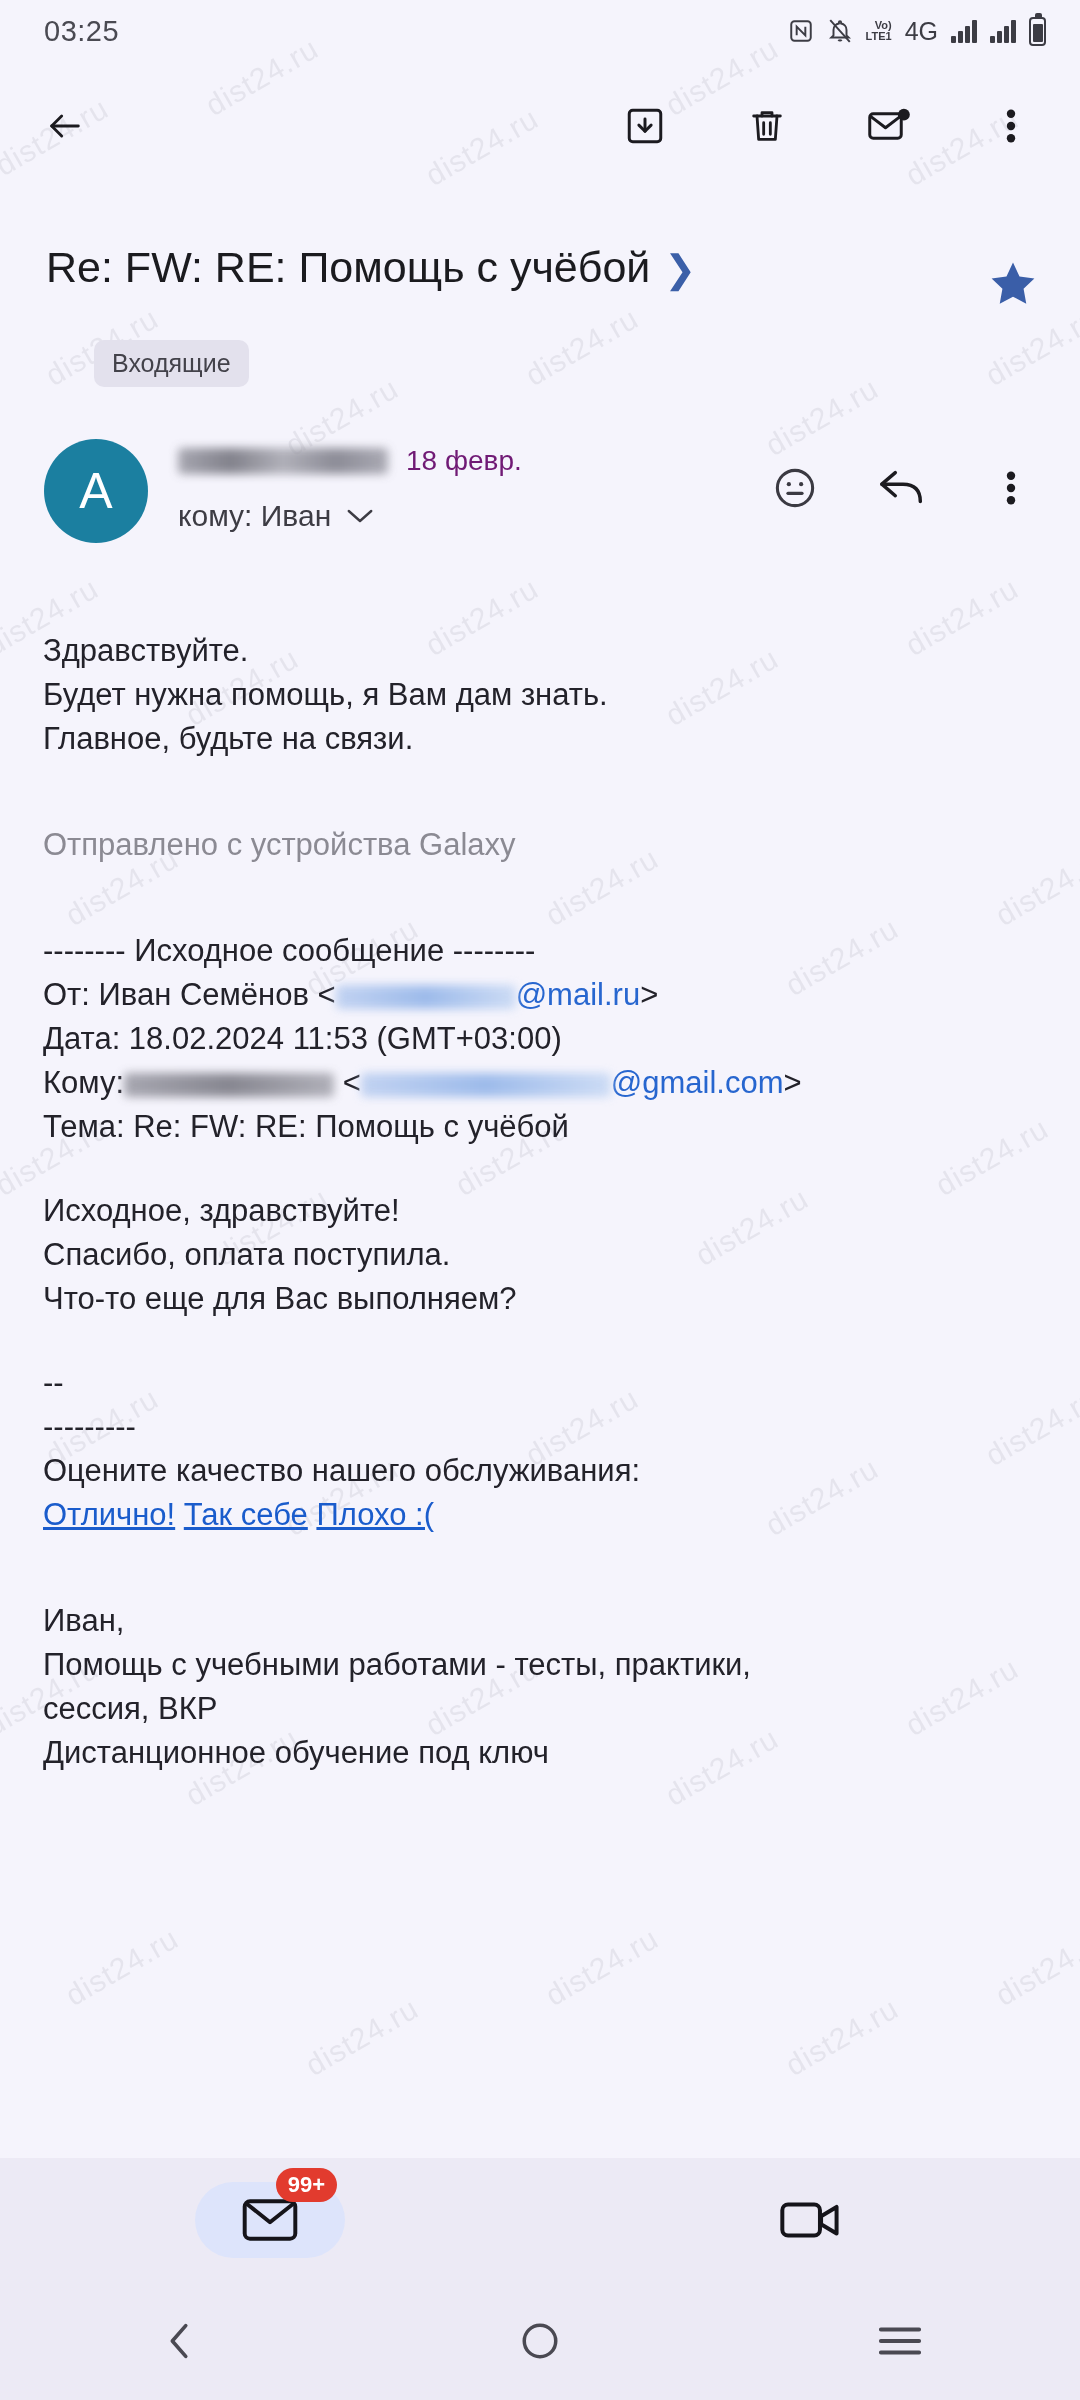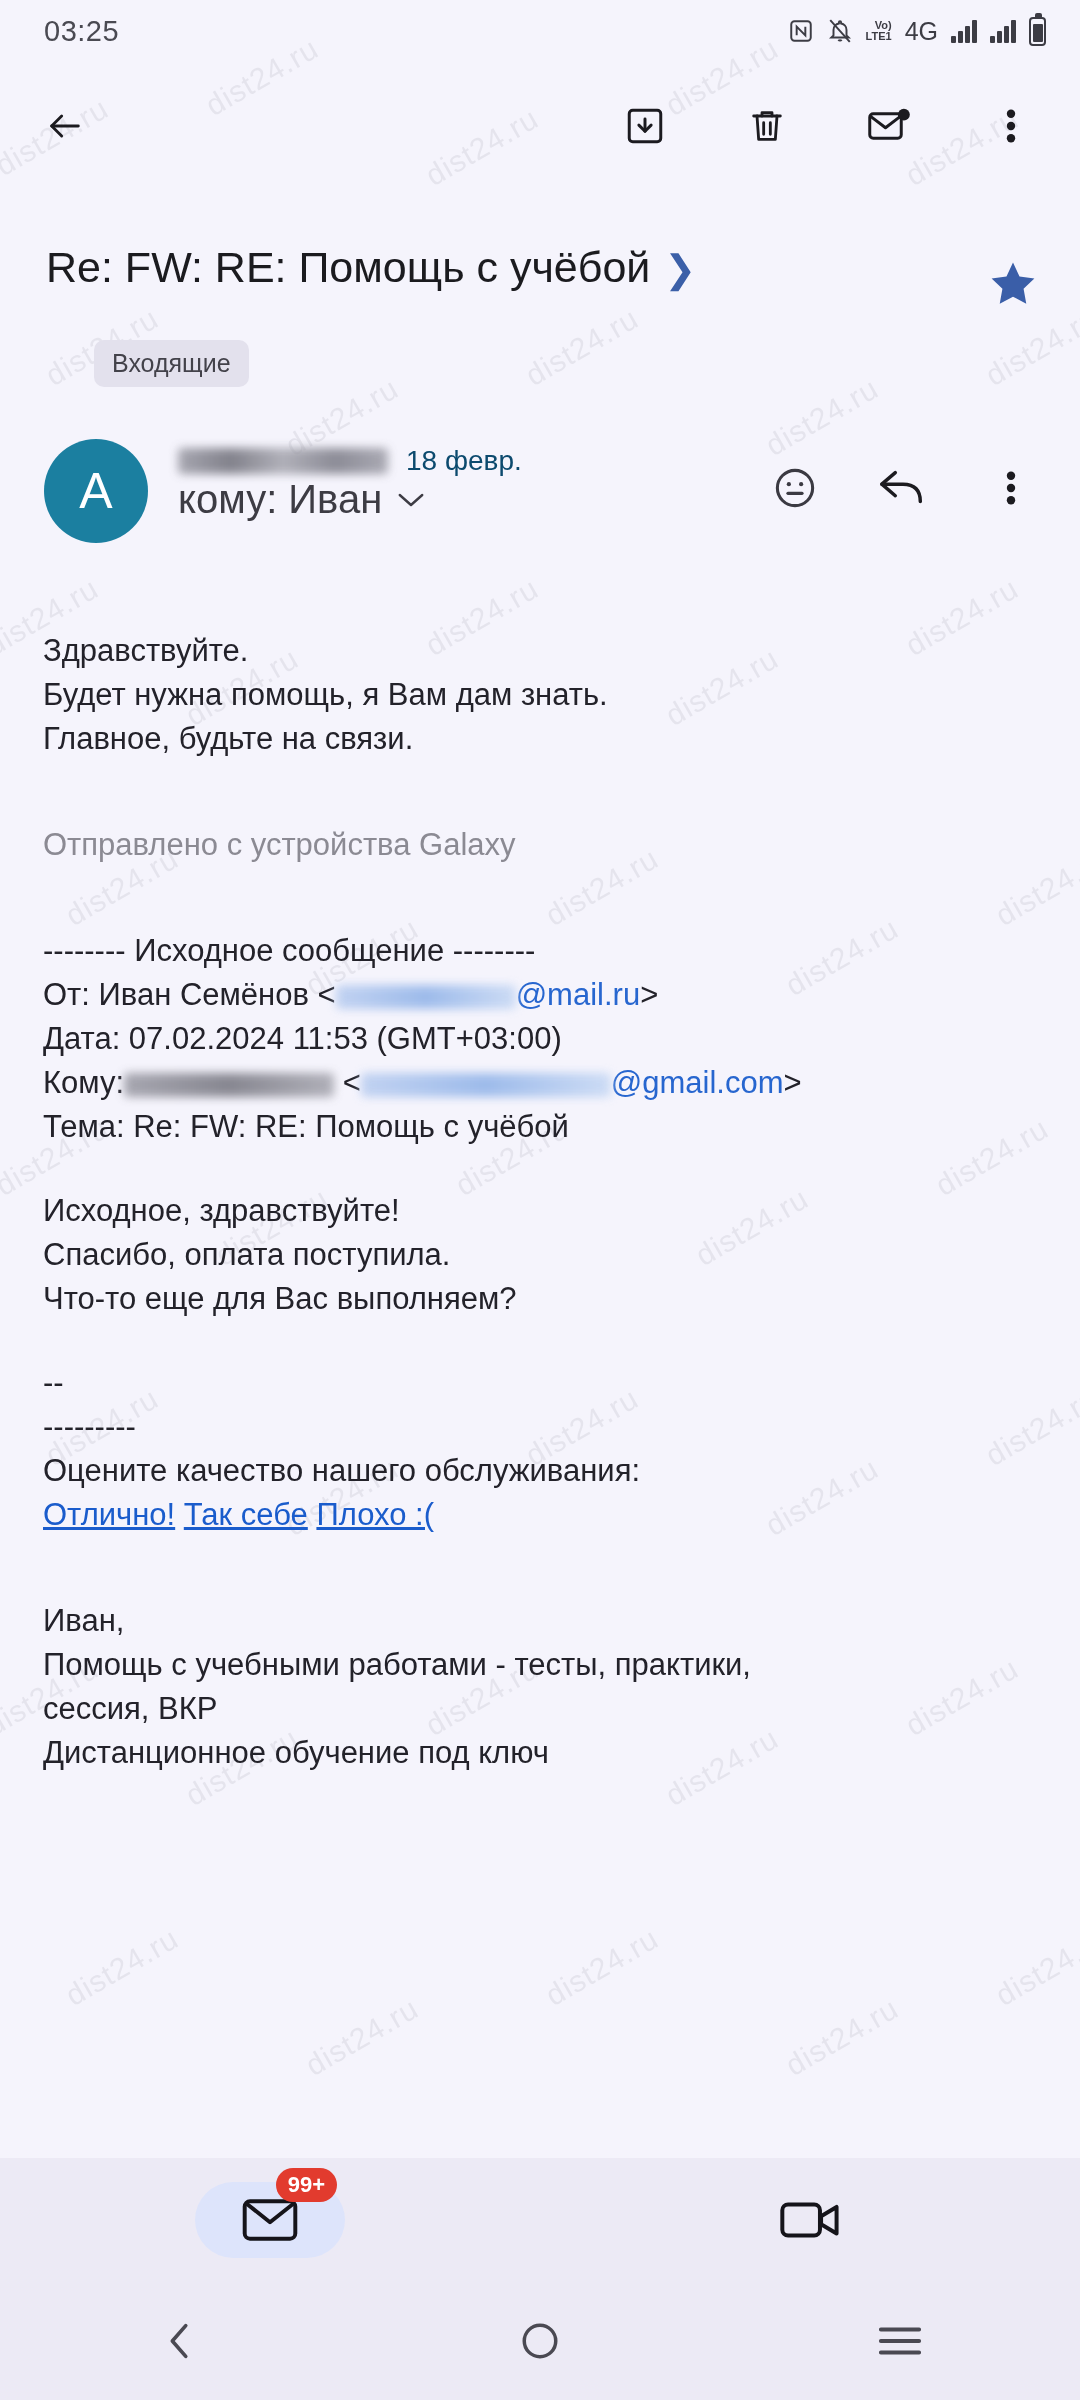--- a/index.html
+++ b/index.html
@@ -153,23 +153,24 @@
   }
   .blurred {
     display: inline-block;
     height: 26px;
     border-radius: 4px;
     background: linear-gradient(90deg,#9a9aa4,#6f6f79,#a5a5ae,#7b7b86,#9e9ea8);
     filter: blur(5px);
     opacity: .85;
   }
   .blurred.sender { width: 210px; }
-  .date { font-size: 28px; color:#0c4a6e; }
+  .date { font-size: 28px; color:#701a75; }
   .recipient {
-    font-size: 40px;
+    margin-top: 22px;
+    font-size: 30px;
     color: #3d3c44;
     display:flex; align-items:center; gap: 14px;
   }
   .sender-actions { display:flex; align-items:center; gap: 38px; padding-top: 14px;}
 
   
   .body {
     position: relative; z-index: 10;
     padding: 86px 40px 0 43px;
     font-size: 31px;
@@ -364,21 +365,21 @@
     <p>Главное, будьте на связи.</p>
 
     <div class="spacer-lg"></div>
     <p class="muted">Отправлено с устройства Galaxy</p>
 
     <div class="spacer-lg"></div>
     <p>-------- Исходное сообщение --------</p>
     <p>
       <span>От: Иван Семёнов &lt;</span><span class="blurred inline-a"></span><span class="blue-txt">@mail.ru</span><span>&gt;</span>
     </p>
-    <p>Дата: 07.02.2024 11:53 (GMT+03:00)</p>
+    <p>Дата: 18.02.2024 11:53 (GMT+03:00)</p>
     <p>
       <span>Кому:</span><span class="blurred inline-b"></span> <span>&lt;</span><span class="blurred inline-c"></span><span class="blue-txt">@gmail.com</span><span>&gt;</span>
     </p>
     <p>Тема: Re: FW: RE: Помощь с учёбой</p>
 
     <div class="spacer-md"></div>
     <p>Исходное, здравствуйте!</p>
     <p>Спасибо, оплата поступила.</p>
     <p>Что-то еще для Вас выполняем?</p>
 

